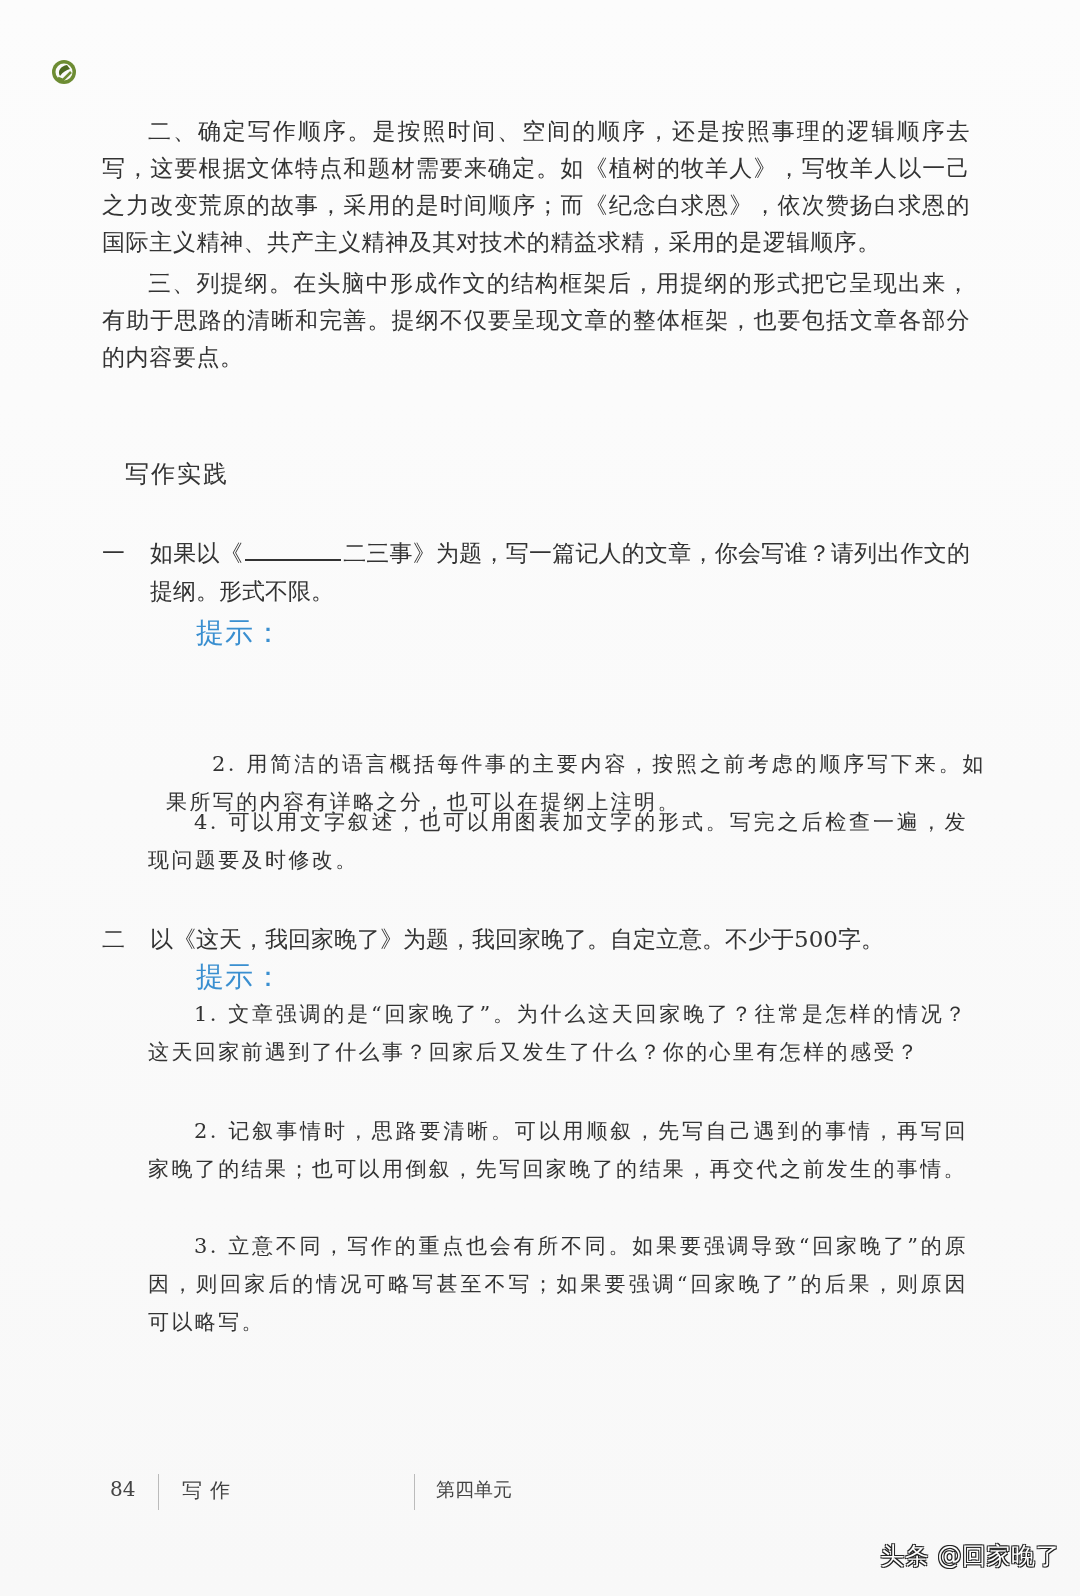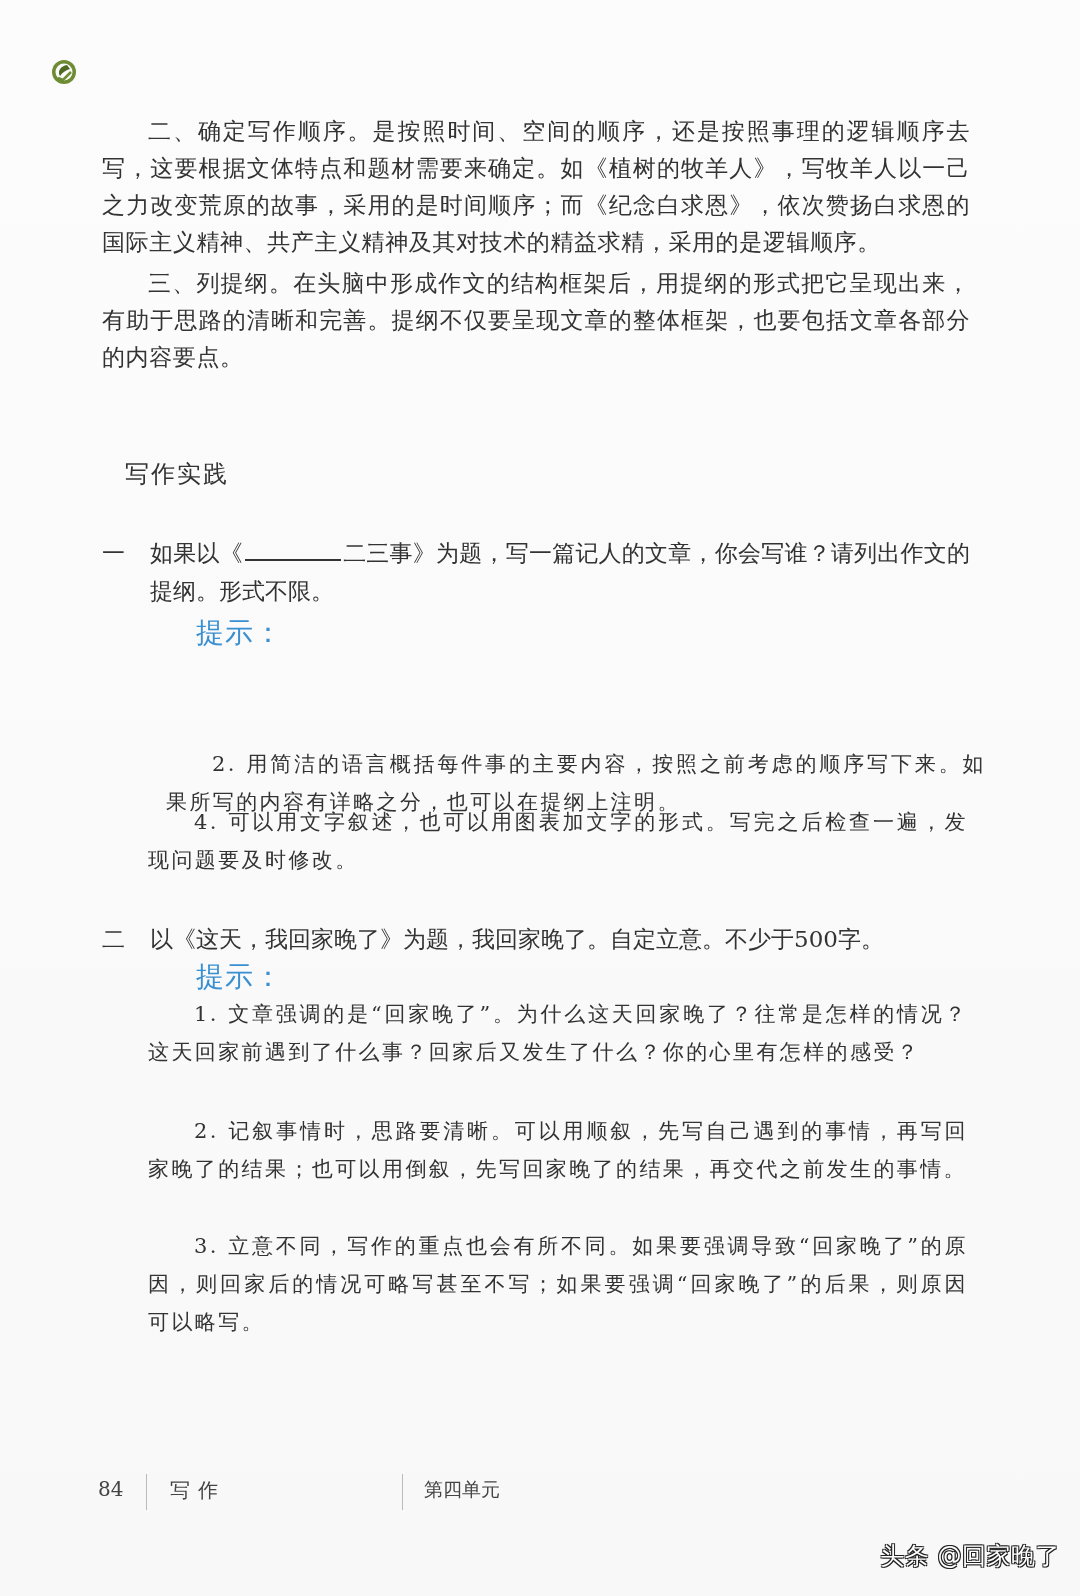--- a/index.html
+++ b/index.html
@@ -88,21 +88,21 @@
     font-size: 21px;
     line-height: 38px;
     letter-spacing: 2.4px;
     color: #333;
     text-align: justify;
     text-indent: 46px;
   }
   .footer {
     position: absolute;
     top: 1474px;
-    left: 0; width: 1019px; height: 40px;
+    left: 12px; width: 1019px; height: 40px;
     font-size: 20px;
     color: #444;
   }
   .footer .pg { position: absolute; left: 98px; top: 3px; }
   .footer .sep1 { position: absolute; left: 146px; top: 0; width: 1px; height: 36px; background: #bbb; }
   .footer .sec { position: absolute; left: 170px; top: 3px; letter-spacing: 8px; }
   .footer .sep2 { position: absolute; left: 402px; top: 0; width: 1px; height: 36px; background: #bbb; }
   .footer .unit { position: absolute; left: 424px; top: 3px; font-size: 19px; }
   .watermark {
     position: absolute;

